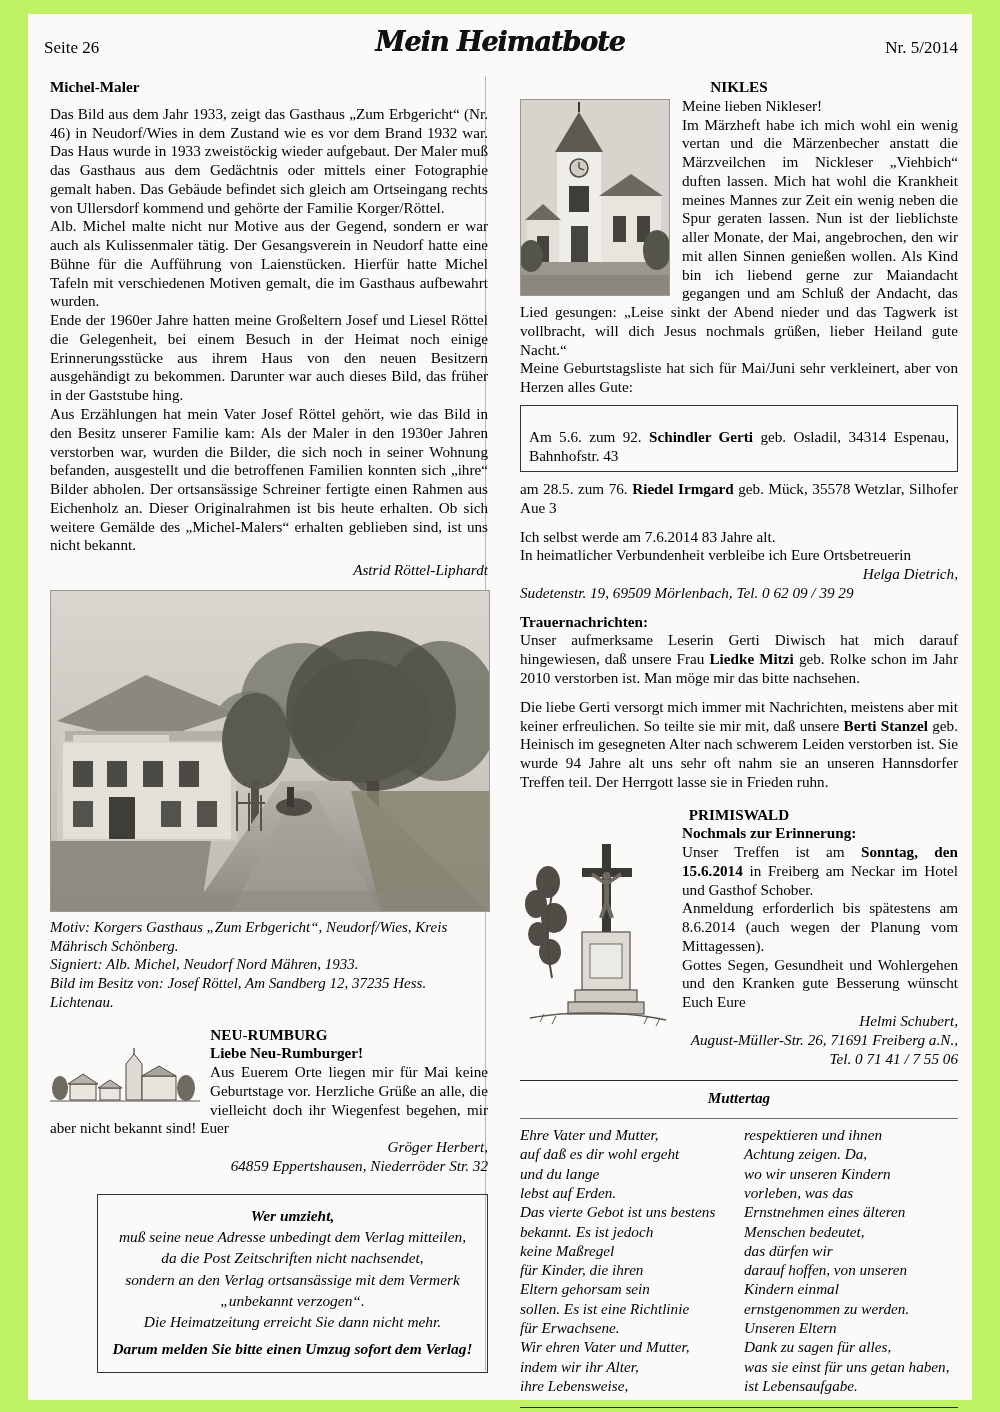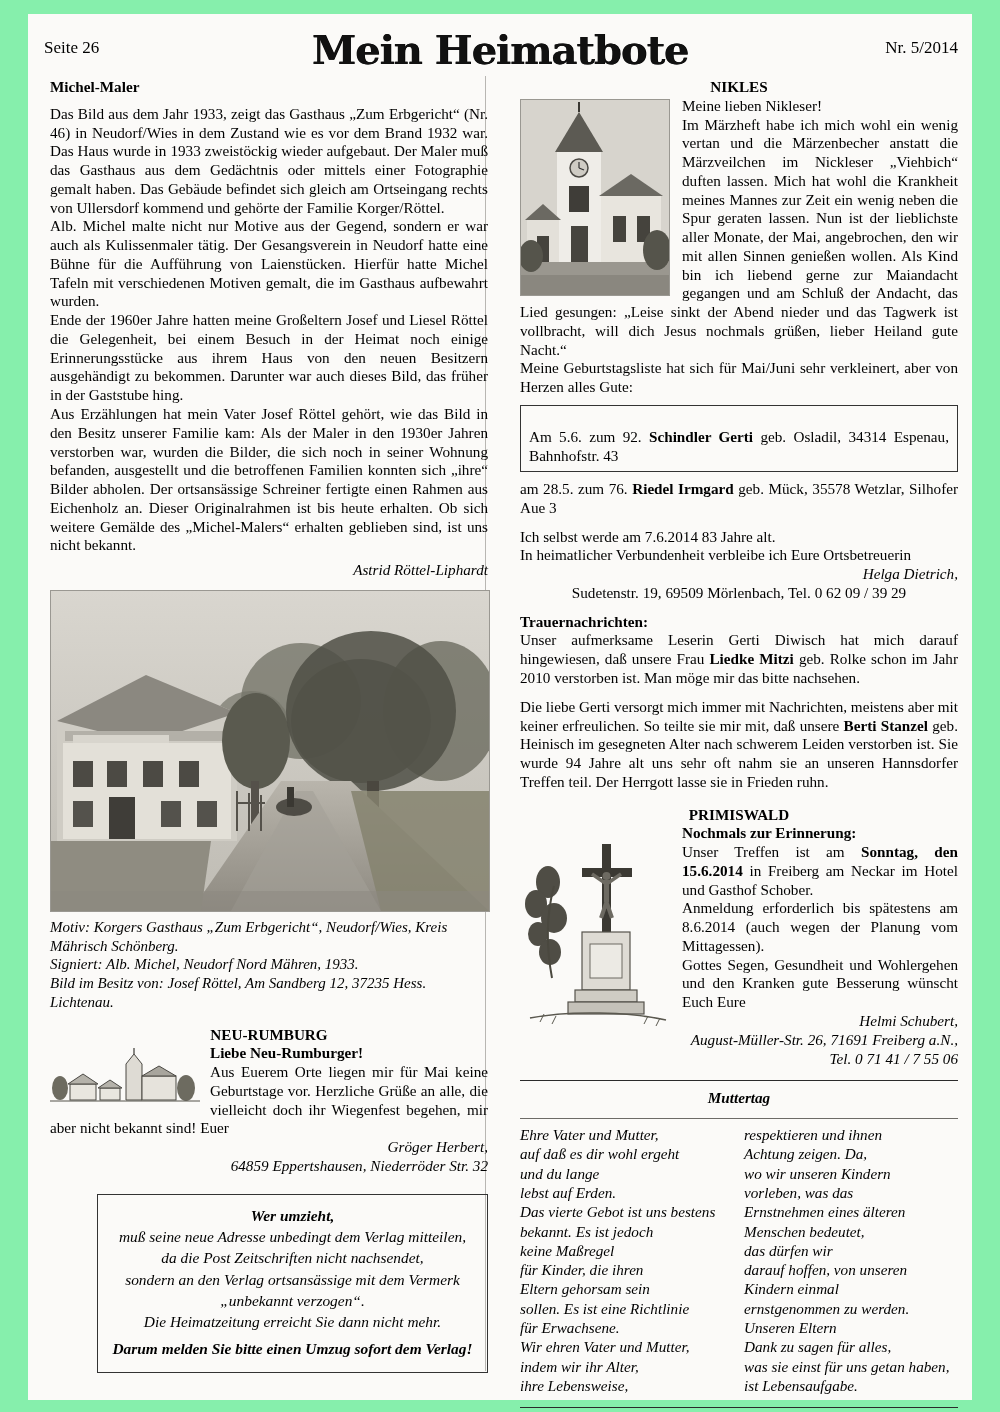--- a/index.html
+++ b/index.html
@@ -13,21 +13,21 @@
     position: relative;
     font-family: "Liberation Serif", serif;
     color: #000;
     overflow: hidden;
   }
   .page {
     position: absolute;
     left: 0; top: 0;
     width: 1000px;
     height: 1412px;
-    background: #86efac;
+    background: #bef264;
   }
   .sheet {
     position: absolute;
     left: 28px; top: 14px;
     width: 944px;
     height: 1386px;
     background: #fbfaf8;
   }
   
   .masthead {
@@ -45,21 +45,22 @@
     position: absolute;
     right: 14px; top: 12px;
     font-size: 17px;
   }
   .paper-title {
     position: absolute;
     left: 0; right: 0; top: 0;
     text-align: center;
     font-family: "DejaVu Serif", serif;
     font-weight: bold;
-    font-size: 40px;
+    font-style: italic;
+    font-size: 27px;
     letter-spacing: -1px;
     color: #111;
     text-shadow: 0.5px 0 0 #000;
   }
   
   .col {
     position: absolute;
     top: 78px;
     width: 438px;
     font-size: 15.2px;
@@ -162,21 +163,21 @@
     display: flex;
     gap: 10px;
     font-style: italic;
     font-size: 15.2px;
     line-height: 1.27;
   }
   .poem-col { width: 50%; }
   .poem-col div { white-space: nowrap; }
 
   .sig { font-style: italic; text-align: right; }
-  .sig-c { text-align: center; }
+  .sig-c { font-style: italic; }
 
   
   svg { display: block; }
 </style>
 </head>
 <body>
 
 <div class="page">
   <div class="sheet"></div>
 

